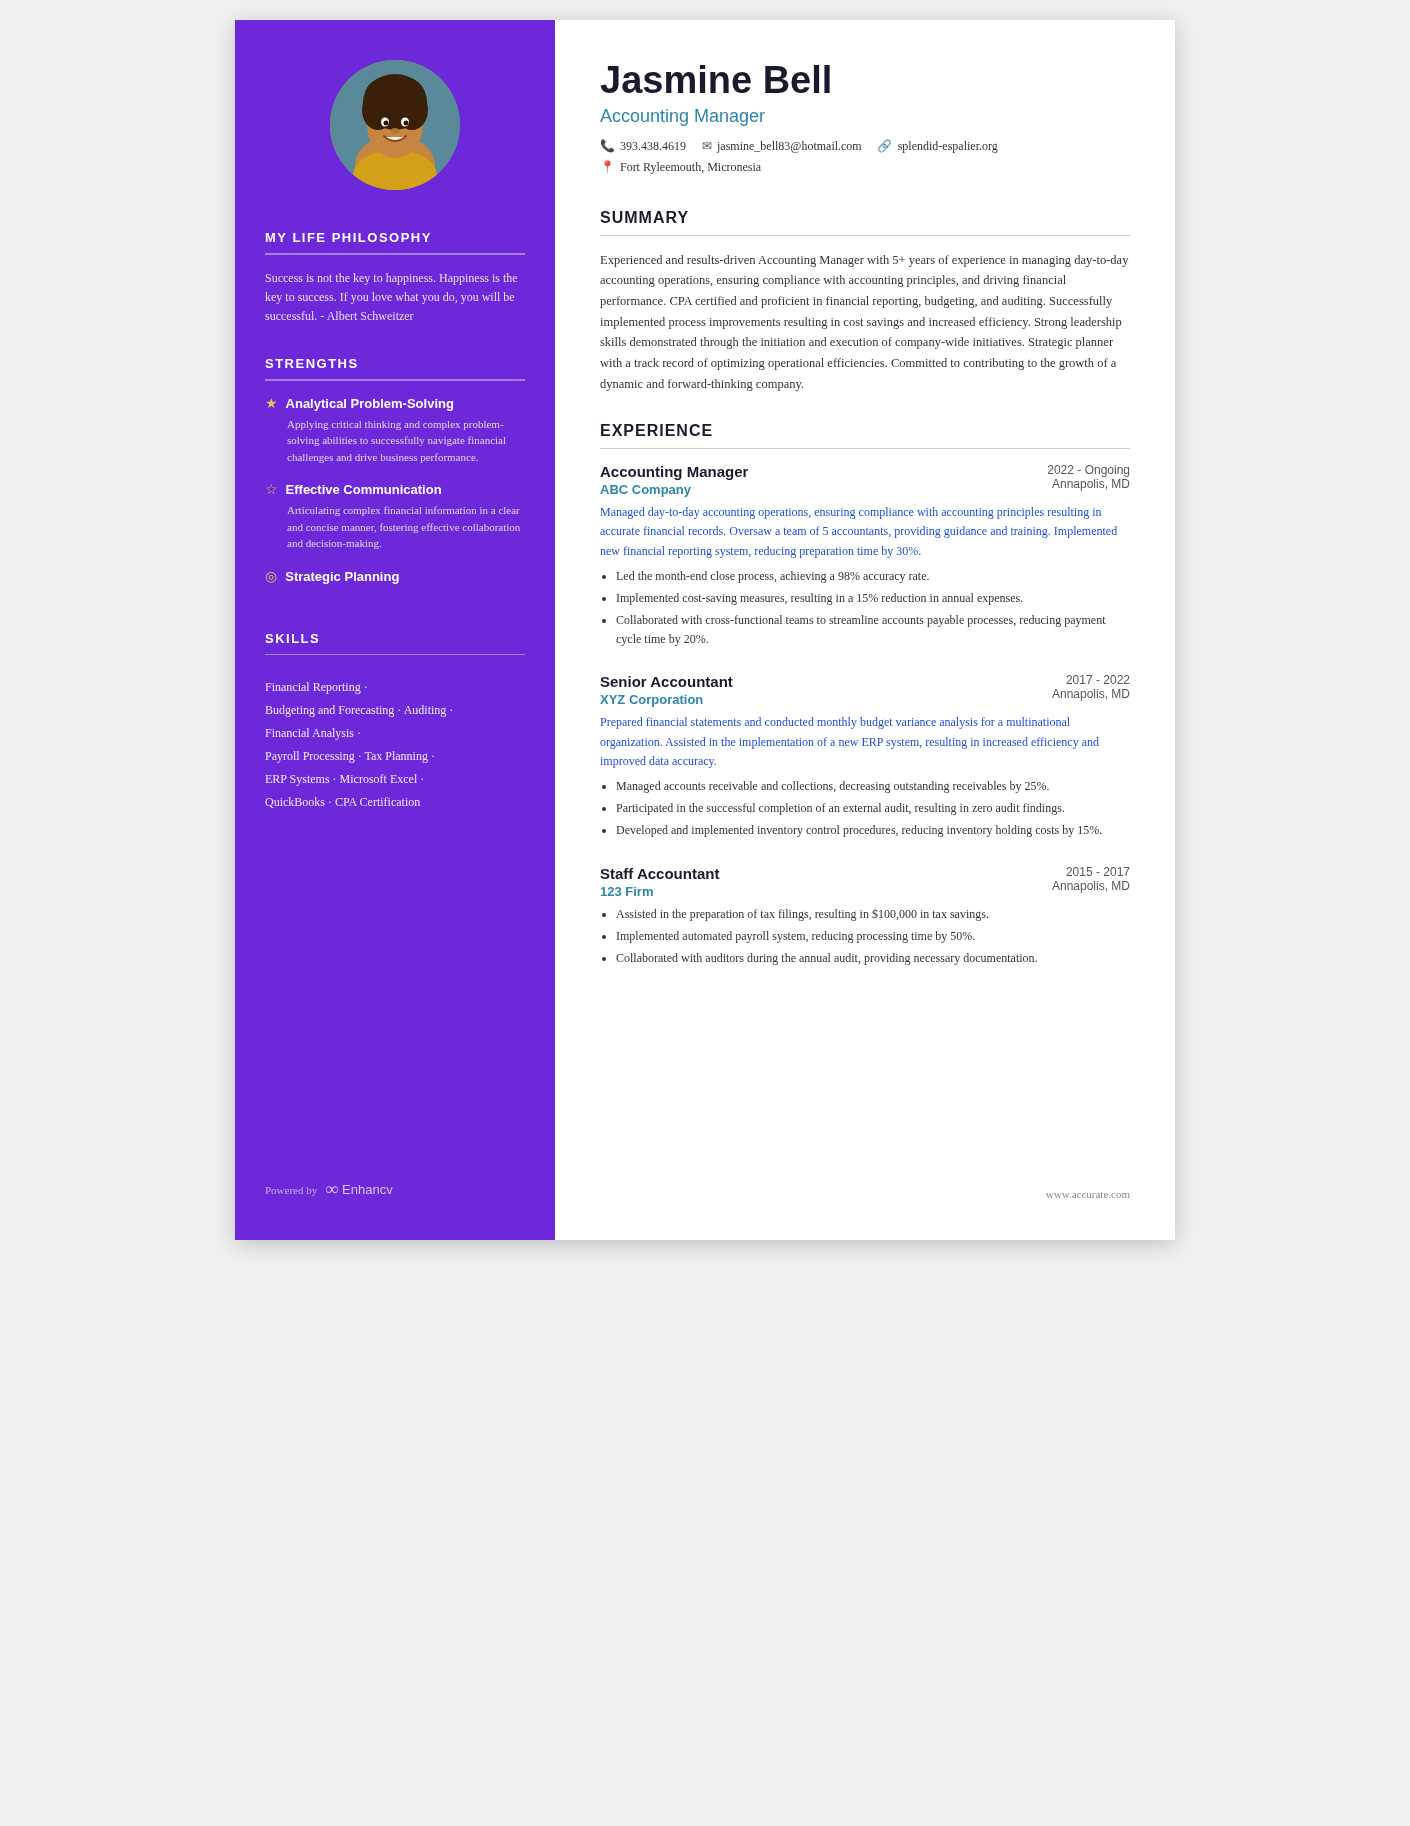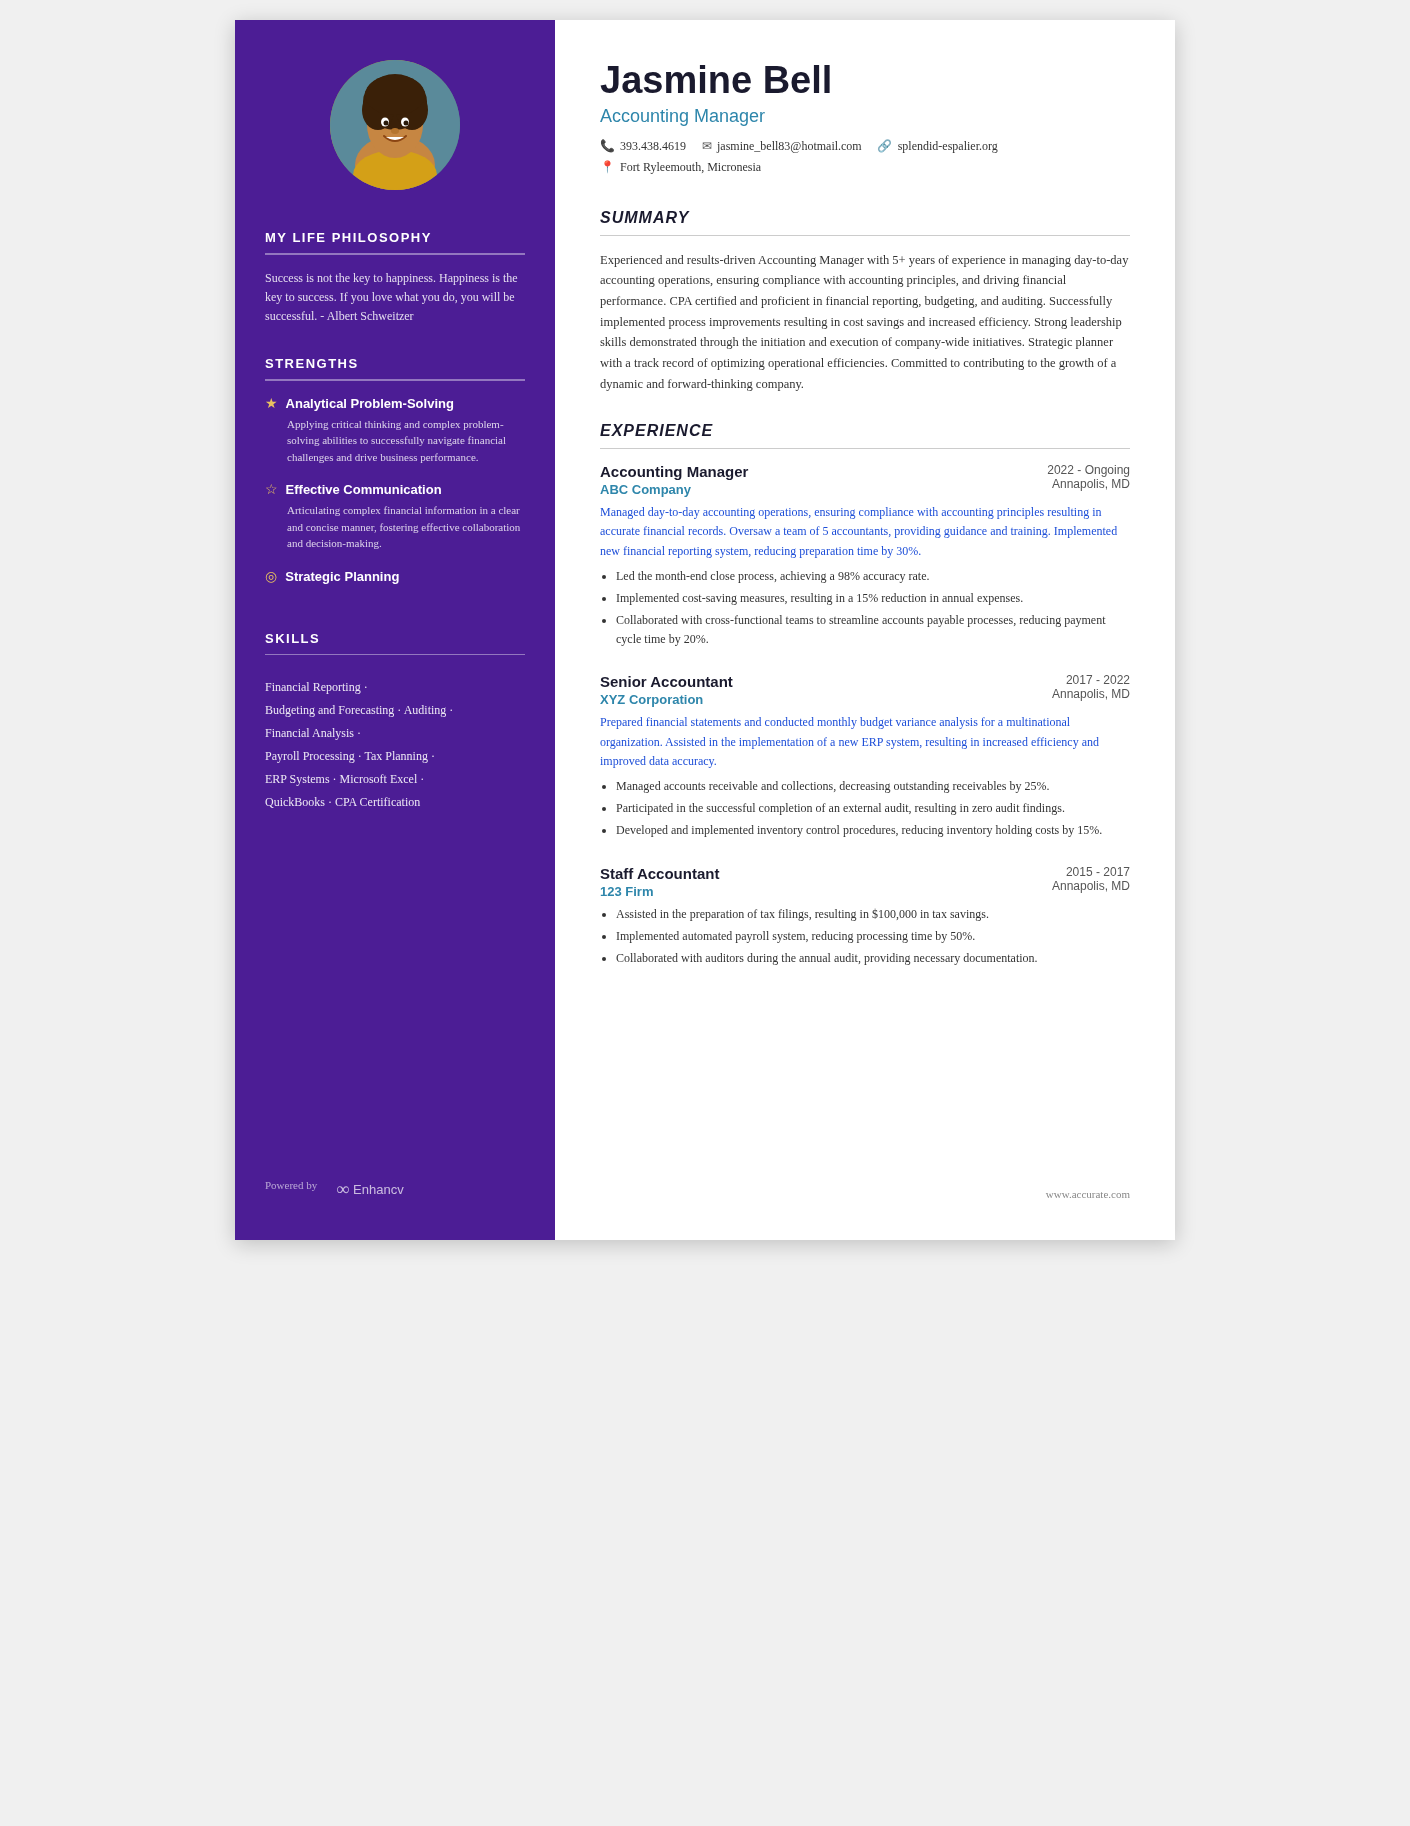--- a/index.html
+++ b/index.html
@@ -16,21 +16,21 @@
       width: 940px;
       min-height: 1220px;
       background: white;
       display: flex;
       box-shadow: 0 4px 20px rgba(0,0,0,0.2);
     }
     
     .sidebar {
       width: 320px;
       min-width: 320px;
-      background: #4c1d95;
+      background: #6d28d9;
       color: white;
       padding: 40px 30px 40px 30px;
       display: flex;
       flex-direction: column;
       gap: 30px;
     }
     .photo-container {
       display: flex;
       justify-content: center;
       margin-bottom: 10px;
@@ -102,21 +102,22 @@
       margin-top: 23px;
     }
     .skill-item {
       font-size: 12px;
       color: rgba(255,255,255,0.9);
       line-height: 1.5;
     }
     .powered-by {
       margin-top: auto;
       display: flex;
-      gap: 19px;
+      align-items: center;
+      gap: 8px;
       padding-top: 20px;
     }
     .powered-by-text {
       font-size: 11px;
       color: rgba(255,255,255,0.6);
     }
     .enhancv-logo {
       display: flex;
       align-items: center;
       gap: 4px;
@@ -173,21 +174,20 @@
       margin-top: 28px;
     }
     .section-title {
       font-size: 16px;
       font-weight: 700;
       font-family: 'Arial', sans-serif;
       color: #1a1a2e;
       letter-spacing: 1px;
       text-transform: uppercase;
       margin-bottom: 8px;
-      font-style: italic;
     }
     .section-divider {
       height: 1px;
       background: #ccc;
       margin-bottom: 14px;
     }
     .summary-text {
       font-size: 12.5px;
       color: #333;
       line-height: 1.65;

